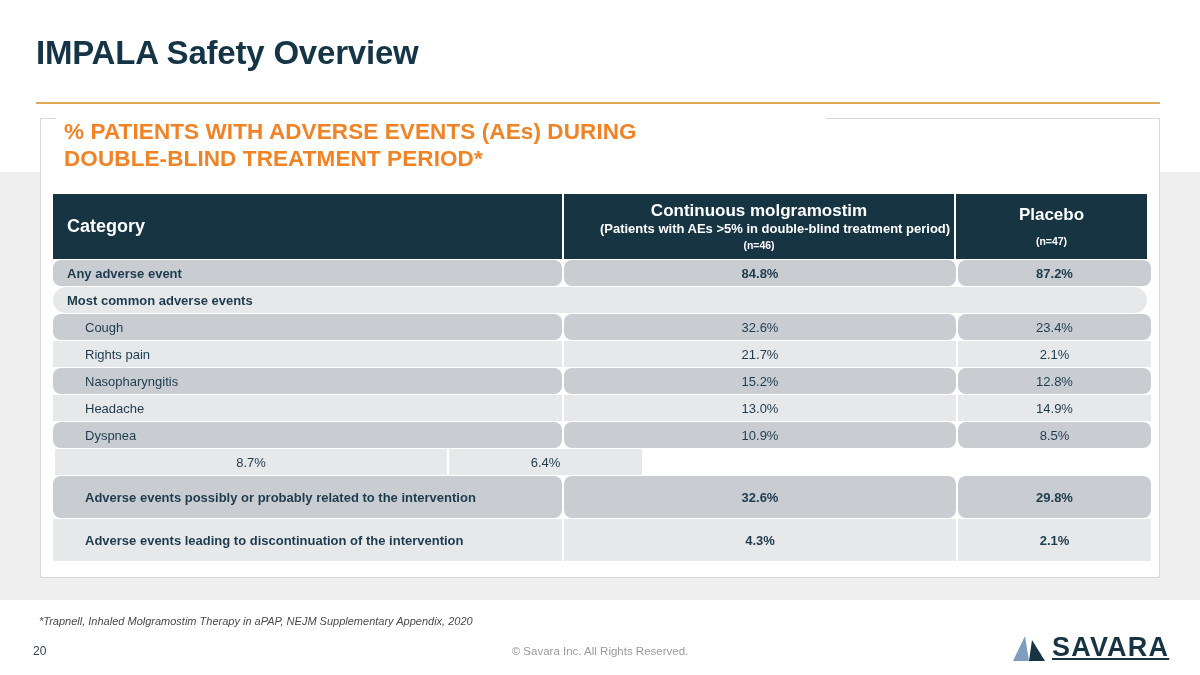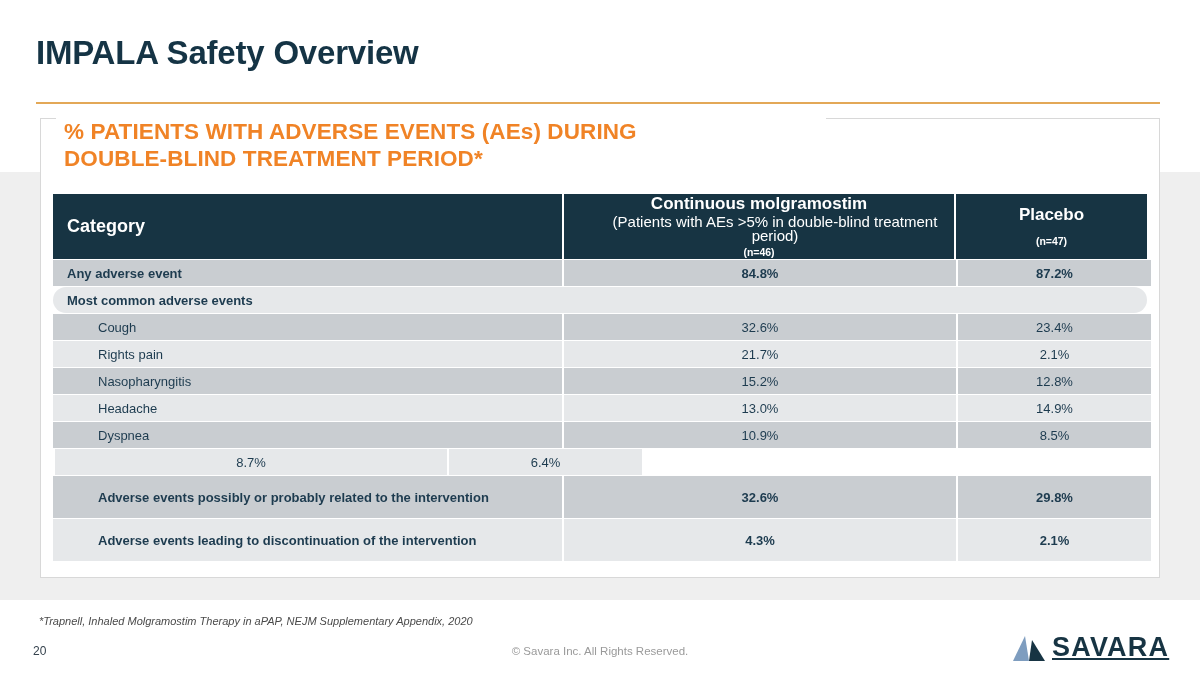--- a/index.html
+++ b/index.html
@@ -130,44 +130,44 @@
     align-items: center;
     text-align: center;
     border-left: 2px solid #ffffff;
   }
   .hd-main {
     font-size: 17px;
     font-weight: bold;
     line-height: 20px;
   }
   .hd-sub {
-    font-size: 15px;
-    font-weight: normal;
+    font-size: 13px;
+    font-weight: bold;
     line-height: 14px;
     margin-top: 1px;
     margin-left: 32px;
   }
   .hd-n {
     font-size: 10.5px;
     font-weight: bold;
     line-height: 13px;
     margin-top: 3px;
   }
   .thead .c3 .hd-n { margin-top: 10px; }
 
   
   .tbody .trow { margin-top: 1px; }
   .tbody .cell { height: 26px; }
   .tbody .c2, .tbody .c3 { margin-left: 2px; }
 
-  .shade-dark  { background: #c9cdd1; }
+  .shade-dark  { background: #c9cdd1; border-radius: 8px; }
   .shade-light { background: #e6e8ea; }
 
   .lbl { padding-left: 14px; }
-  .lbl.indent { padding-left: 45px; }
+  .lbl.indent { padding-left: 32px; }
   .bold { font-weight: bold; }
   .r-xtall .cell { height: 42px; }
 
   
   .footnote {
     position: absolute;
     left: 39px;
     top: 615px;
     font-size: 11px;
     font-style: italic;

